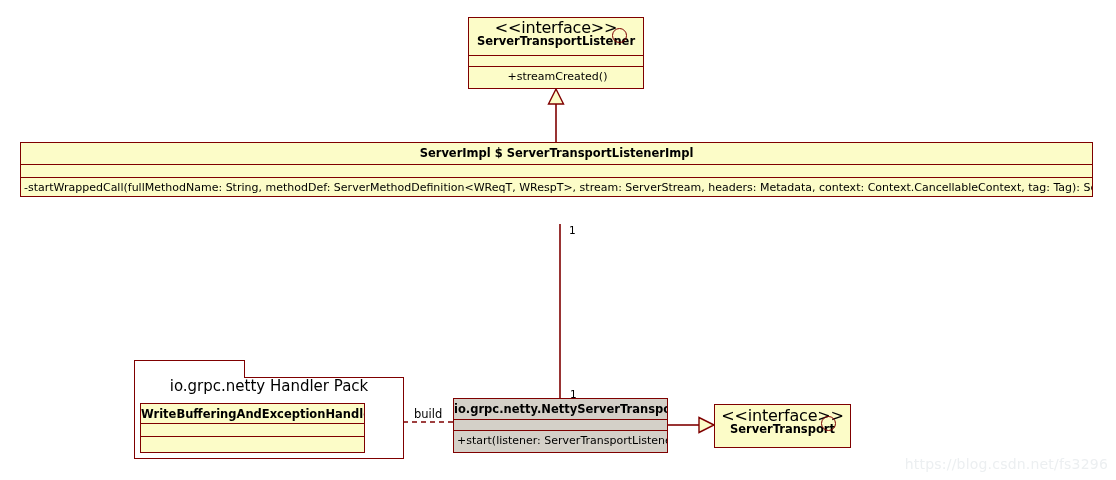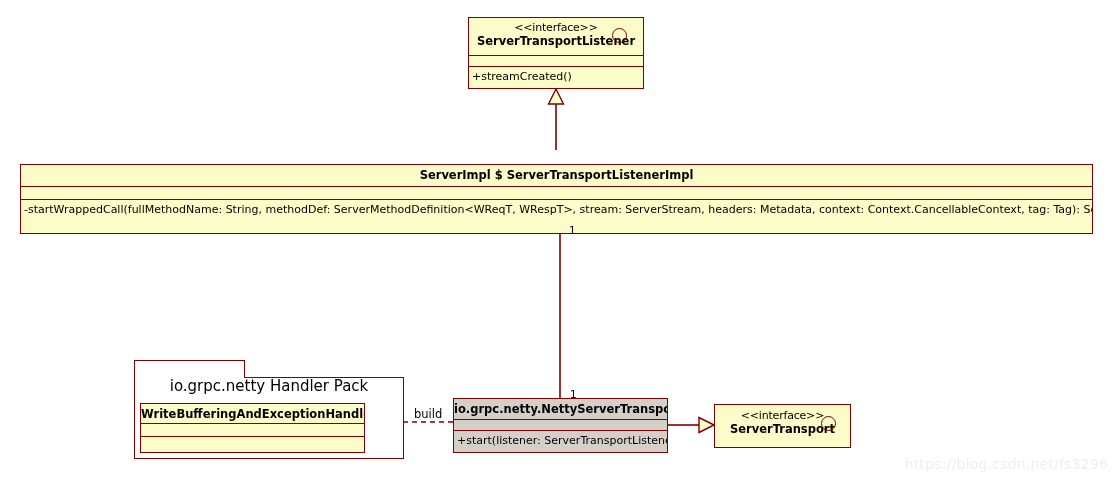--- a/index.html
+++ b/index.html
@@ -32,30 +32,31 @@
   }
   .uml-box.selected {
     background: #d4d0c8;
     border: 1px solid #7f0000;
   }
   .compartment {
     box-sizing: border-box;
     border-bottom: 1px solid #7f0000;
     overflow: hidden;
     white-space: nowrap;
+    text-align: center;
   }
   .compartment.last { border-bottom: none; }
 
   .name-comp {
     text-align: center;
     position: relative;
   }
   .stereo {
     display: block;
-    font-size: 11px;
+    font-size: 16px;
     line-height: 13px;
     letter-spacing: -0.2px;
   }
   .cls-name {
     display: block;
     font-weight: bold;
     font-size: 11.5px;
     line-height: 14px;
   }
   .cls-name.centered { text-align: center; }
@@ -79,21 +80,21 @@
   
   #box-stl {
     left: 468px; top: 17px; width: 176px; height: 72px;
   }
   #box-stl .c1 { height: 38px; padding-top: 3px; }
   #box-stl .c2 { height: 11px; }
   #box-stl .c3 { height: 21px; padding-top: 2px; }
   #box-stl .iface-circle { right: 16px; top: 10px; }
 
   #box-impl {
-    left: 20px; top: 164px; width: 1073px; height: 70px;
+    left: 20px; top: 142px; width: 1073px; height: 55px;
   }
   #box-impl .c1 { height: 22px; padding-top: 3px; }
   #box-impl .c2 { height: 13px; }
   #box-impl .c3 { height: 37px; padding-top: 2px; }
 
   #box-wbh {
     left: 140px; top: 403px; width: 225px; height: 50px;
   }
   #box-wbh .c1 { height: 20px; padding-top: 3px; }
   #box-wbh .c2 { height: 13px; }

